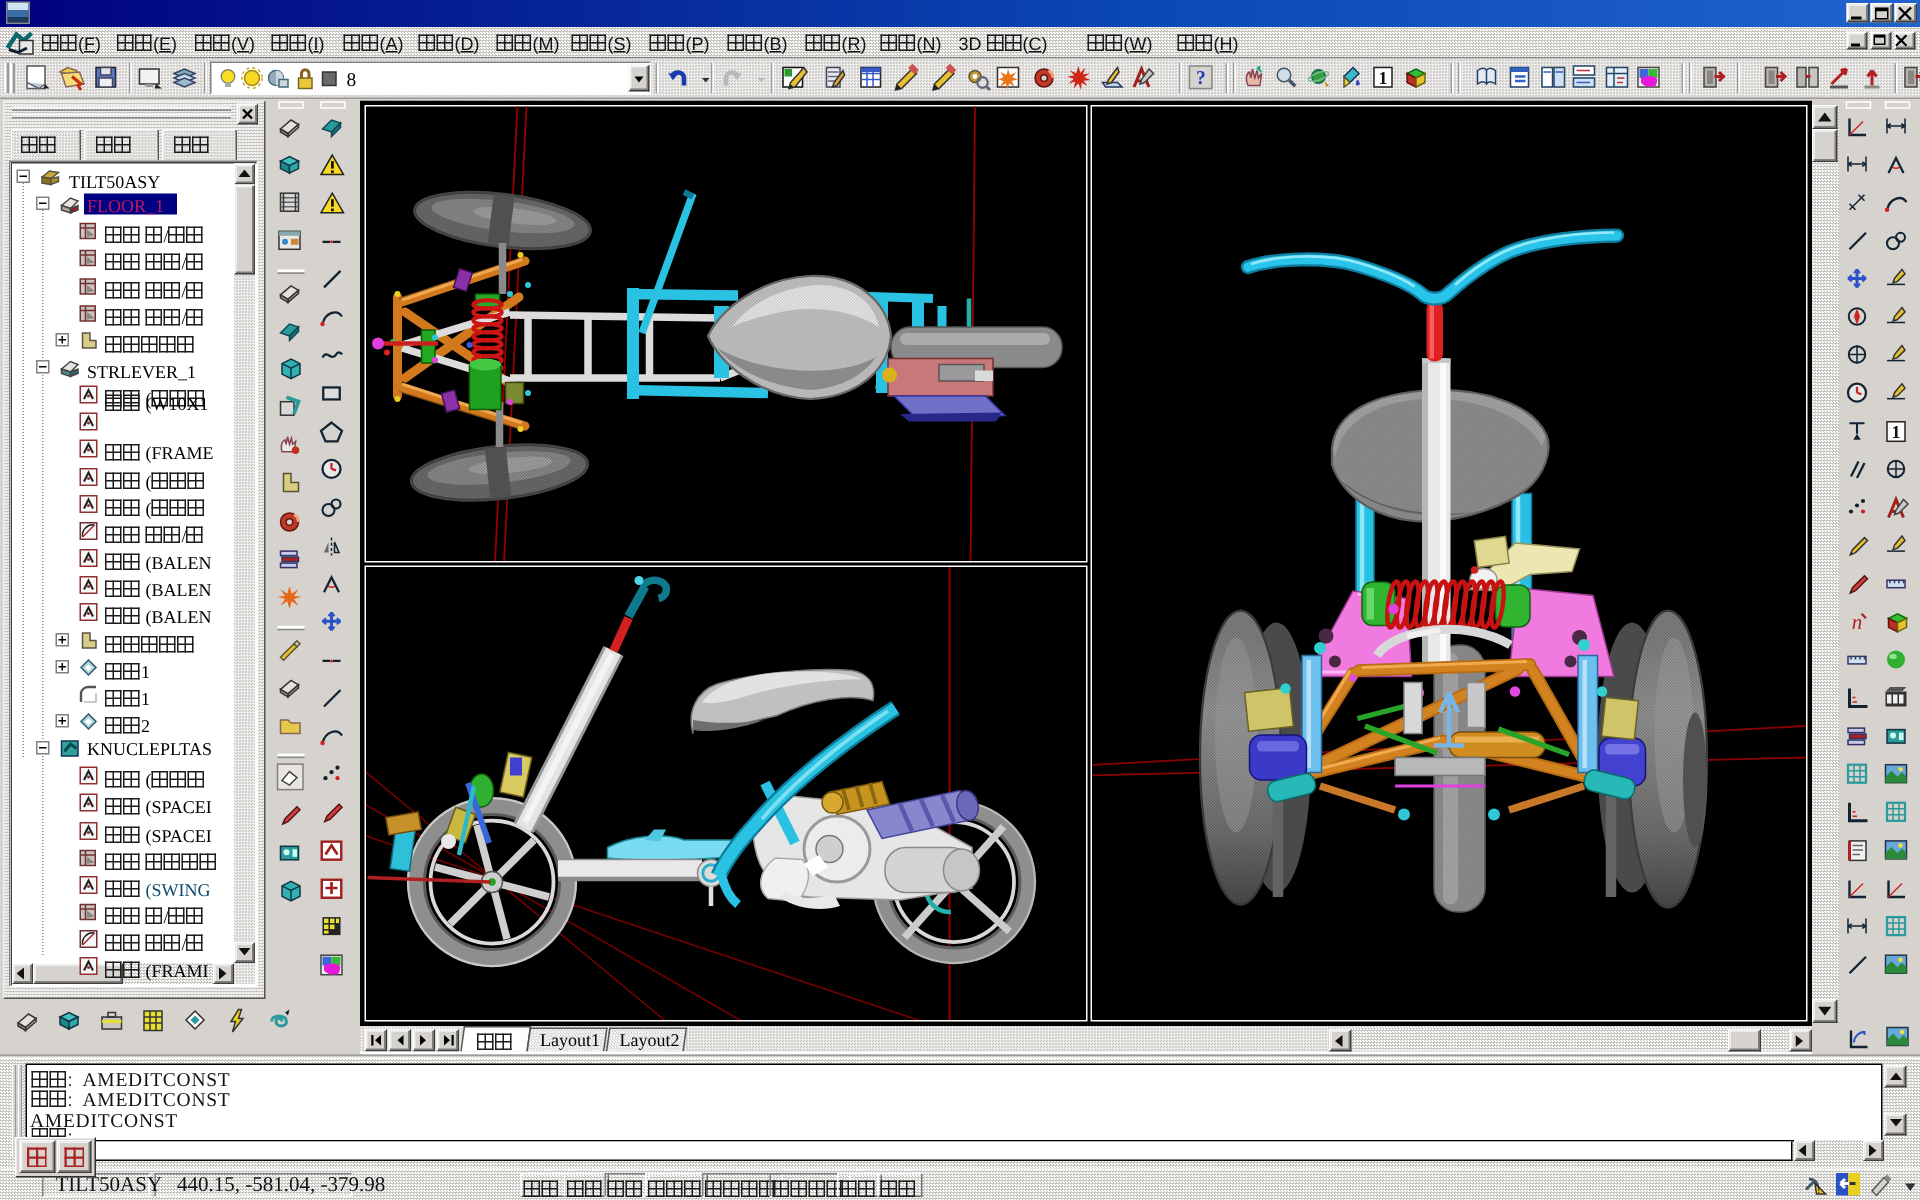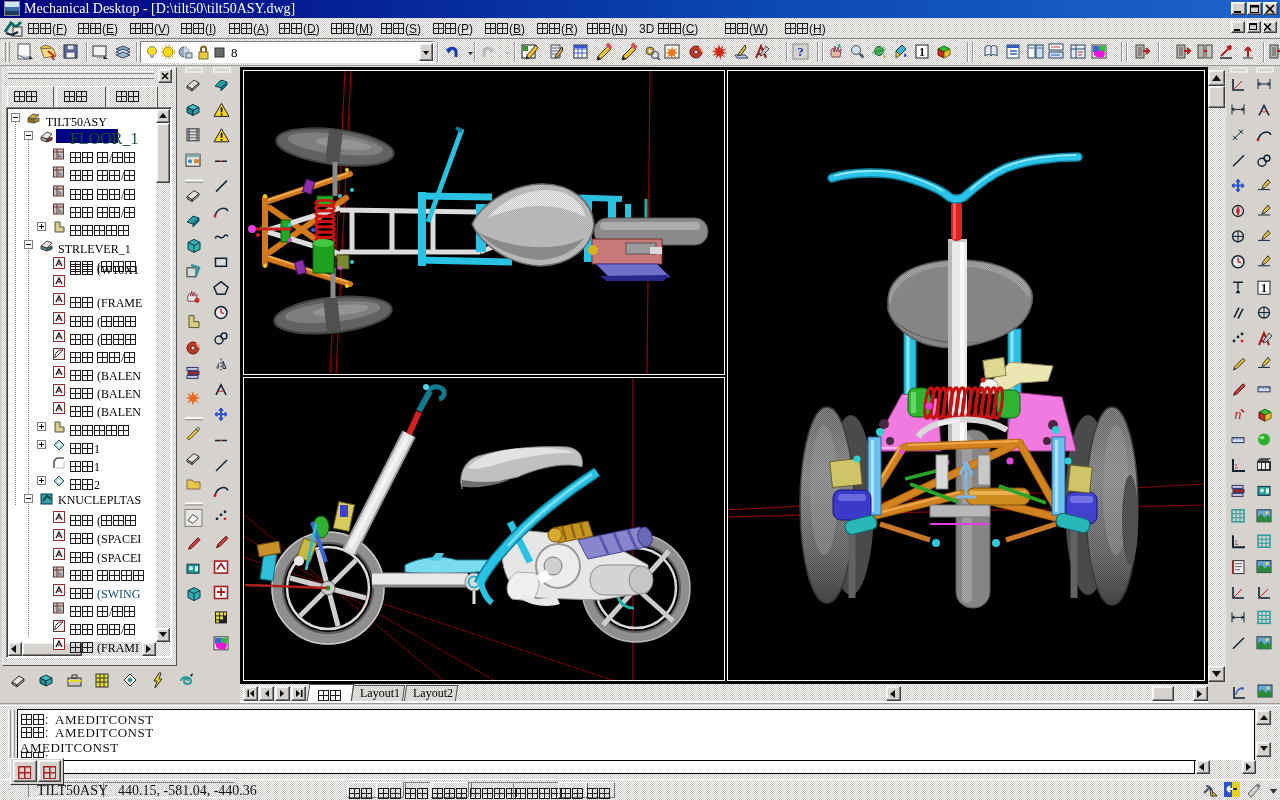--- a/index.html
+++ b/index.html
@@ -19,21 +19,20 @@
  linear-gradient(#a22,#a22) 0 0/1.5px 100% no-repeat,
  linear-gradient(#a22,#a22) 6px 0/1.5px 100% no-repeat,
  linear-gradient(#a22,#a22) 100% 0/1.5px 100% no-repeat}
 .btn{position:absolute;background:#d6d3ce;border-top:1px solid #fff;border-left:1px solid #fff;border-right:1px solid #404040;border-bottom:1px solid #404040;box-shadow:inset -1px -1px 0 #808080,inset 1px 1px 0 #efefef}
 .sk{border-top:1px solid #808080;border-left:1px solid #808080;border-right:1px solid #fff;border-bottom:1px solid #fff}
 .ser{font-family:"Liberation Serif",serif}
 .grip{background:linear-gradient(90deg,#fff 0 1px,#d6d3ce 1px 2px,#9a9a9a 2px 3px,#d6d3ce 3px 4px,#fff 4px 5px,#d6d3ce 5px 6px,#9a9a9a 6px 7px,#d6d3ce 7px)}
 </style></head><body>
 <div class="ab" style="left:0;top:0;width:1280px;height:18px;background:linear-gradient(90deg,#01017e,#0b49b4 60%,#2063cc)">
 <div class="ab" style="left:4px;top:1px;width:16px;height:15px;background:linear-gradient(180deg,#cfe4f2 0 35%,#3a6ea5 0 70%,#1a3a5c 0);border:1px solid #888"></div>
-<div class="ab ser" style="left:24px;top:1px;color:#fff;font-size:14px;white-space:nowrap">Mechanical Desktop - [D:\tilt50\tilt50ASY.dwg]</div>
 <div class="btn" style="left:1231px;top:2px;width:15px;height:13px"></div>
 <div class="btn" style="left:1247px;top:2px;width:15px;height:13px"></div>
 <div class="btn" style="left:1263px;top:2px;width:15px;height:13px"></div>
 <svg class="ab" style="left:1231px;top:2px" width="48" height="14" viewBox="0 0 48 14">
       <rect x="3" y="9" width="7" height="2" fill="#000"></rect>
       <rect x="19.5" y="3.5" width="8" height="7" fill="none" stroke="#000"></rect>
       <rect x="19.5" y="3.5" width="8" height="2" fill="#000"></rect>
       <path d="M35 3 L43 11 M43 3 L35 11" stroke="#000" stroke-width="1.6"></path>
     </svg>
 </div>
@@ -350,21 +349,21 @@
       </svg>
       <div class="ab" style="left:46px;top:112px;white-space:nowrap;max-width:106px;overflow:hidden"><span class="ser" style="font-size:12px;color:#000">TILT50ASY</span></div>
       <div class="ab" style="left:24px;top:131px;width:9px;height:9px;background:#fff;border:1px solid #808080"></div>
       <div class="ab" style="left:26px;top:135px;width:5px;height:1px;background:#000"></div>
       <svg class="ab" style="left:40px;top:129px" width="14" height="14">
         <path d="M1 8 L7 3 l5 2 L7 10 Z" fill="#e8e4e0" stroke="#444"></path>
         <path d="M1 8 l6 2 l0 3 l-6 -2 Z" fill="#b0a8a0" stroke="#444"></path>
         <path d="M7 10 l5 -2 l0 3 l-5 2 Z" fill="#902020" stroke="#444"></path>
       </svg>
       <div class="ab" style="left:56px;top:129px;width:62px;height:14px;background:#000082"></div>
-      <div class="ab ser" style="left:70px;top:130px;font-size:16px;color:#14532d">FLOOR_1</div>
+      <div class="ab ser" style="left:58px;top:130px;font-size:12px;color:#be185d">FLOOR_1</div>
       <svg class="ab" style="left:52px;top:147px" width="14" height="14">
         <rect x="1.5" y="2" width="10" height="10" fill="#c8c4c0" stroke="#703030"></rect>
         <path d="M1.5 5 l10 0 M5 2 l0 10" stroke="#703030"></path>
         <path d="M6 6 l5 4 l-5 1 Z" fill="#888"></path>
       </svg>
       <div class="ab" style="left:70px;top:148px;white-space:nowrap;max-width:82px;overflow:hidden"><span class="ser" style="font-size:12px;color:#000"><i class="k"></i><i class="k"></i> <i class="k"></i>/<i class="k"></i><i class="k"></i></span></div>
       <svg class="ab" style="left:52px;top:165px" width="14" height="14">
         <rect x="1.5" y="2" width="10" height="10" fill="#c8c4c0" stroke="#703030"></rect>
         <path d="M1.5 5 l10 0 M5 2 l0 10" stroke="#703030"></path>
         <path d="M6 6 l5 4 l-5 1 Z" fill="#888"></path>
@@ -1342,21 +1341,21 @@
 <svg class="ab" style="left:1199px;top:763px" width="6" height="8">
     <path d="M5 0 L0 4 L5 8 Z" fill="#111"></path>
   </svg>
 <div class="ab btn" style="left:1242px;top:760px;width:14px;height:14px"></div>
 <svg class="ab" style="left:1246px;top:763px" width="6" height="8">
     <path d="M0 0 L5 4 L0 8 Z" fill="#111"></path>
   </svg>
 <div class="ab dith" style="left:0;top:779px;width:1280px;height:21px;border-top:1px solid #fff"></div>
 <div class="ab sk" style="left:28px;top:782px;width:72px;height:16px"></div>
 <div class="ab sk" style="left:103px;top:782px;width:132px;height:16px"></div>
-<div class="ab ser" style="left:37px;top:783px;font-size:14px;color:#111;white-space:pre">TILT50ASY   440.15, -581.04, -440.36</div>
+<div class="ab ser" style="left:37px;top:783px;font-size:14px;color:#111;white-space:pre">TILT50ASY   440.15, -581.04, -379.98</div>
 <div class="ab" style="left:347px;top:782px;width:30px;height:16px;border-top:1px solid #fff;border-left:1px solid #fff;border-right:1px solid #707070;border-bottom:1px solid #707070;"></div>
 <div class="ab" style="left:349px;top:784px"><i class="k"></i><i class="k"></i></div>
 <div class="ab" style="left:376px;top:782px;width:30px;height:16px;border-top:1px solid #fff;border-left:1px solid #fff;border-right:1px solid #707070;border-bottom:1px solid #707070;"></div>
 <div class="ab" style="left:378px;top:784px"><i class="k"></i><i class="k"></i></div>
 <div class="ab" style="left:403px;top:782px;width:30px;height:16px;border-top:1px solid #808080;border-left:1px solid #808080;border-right:1px solid #fff;border-bottom:1px solid #fff;"></div>
 <div class="ab" style="left:405px;top:784px"><i class="k"></i><i class="k"></i></div>
 <div class="ab" style="left:430px;top:782px;width:42px;height:16px;border-top:1px solid #fff;border-left:1px solid #fff;border-right:1px solid #707070;border-bottom:1px solid #707070;"></div>
 <div class="ab" style="left:432px;top:784px"><i class="k"></i><i class="k"></i><i class="k"></i></div>
 <div class="ab" style="left:468px;top:782px;width:54px;height:16px;border-top:1px solid #808080;border-left:1px solid #808080;border-right:1px solid #fff;border-bottom:1px solid #fff;"></div>
 <div class="ab" style="left:470px;top:784px"><i class="k"></i><i class="k"></i><i class="k"></i><i class="k"></i></div>

